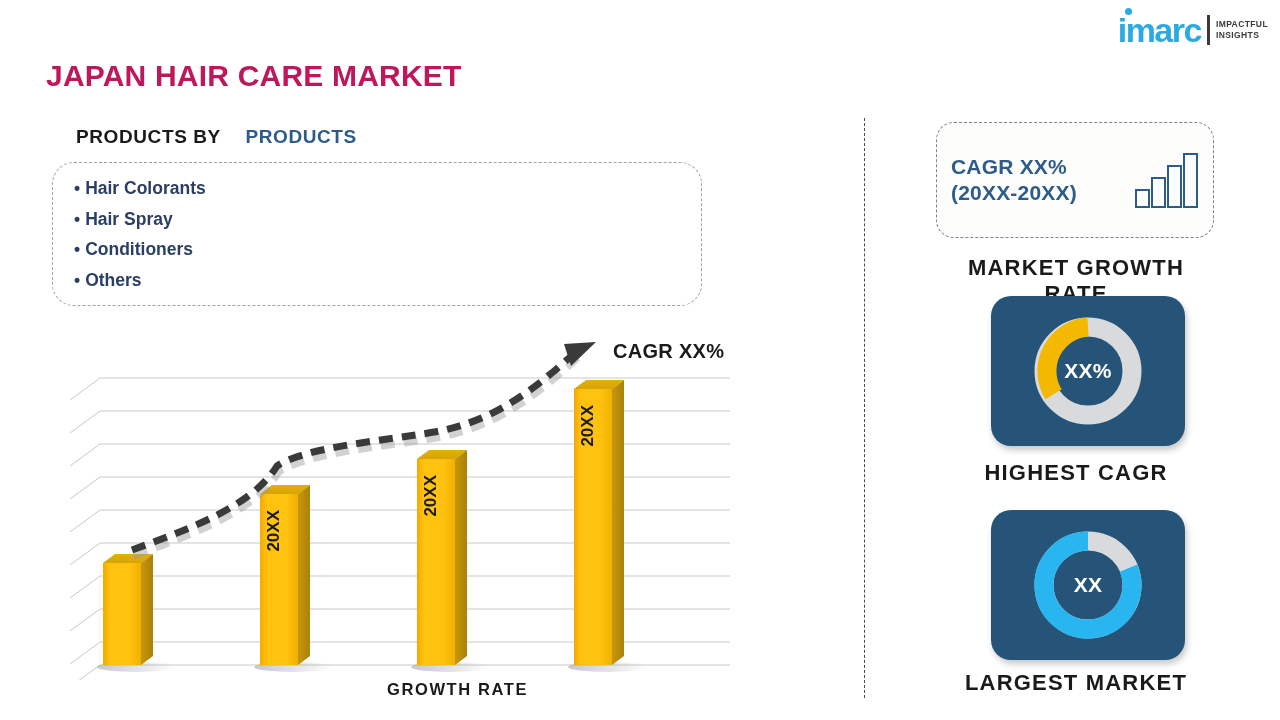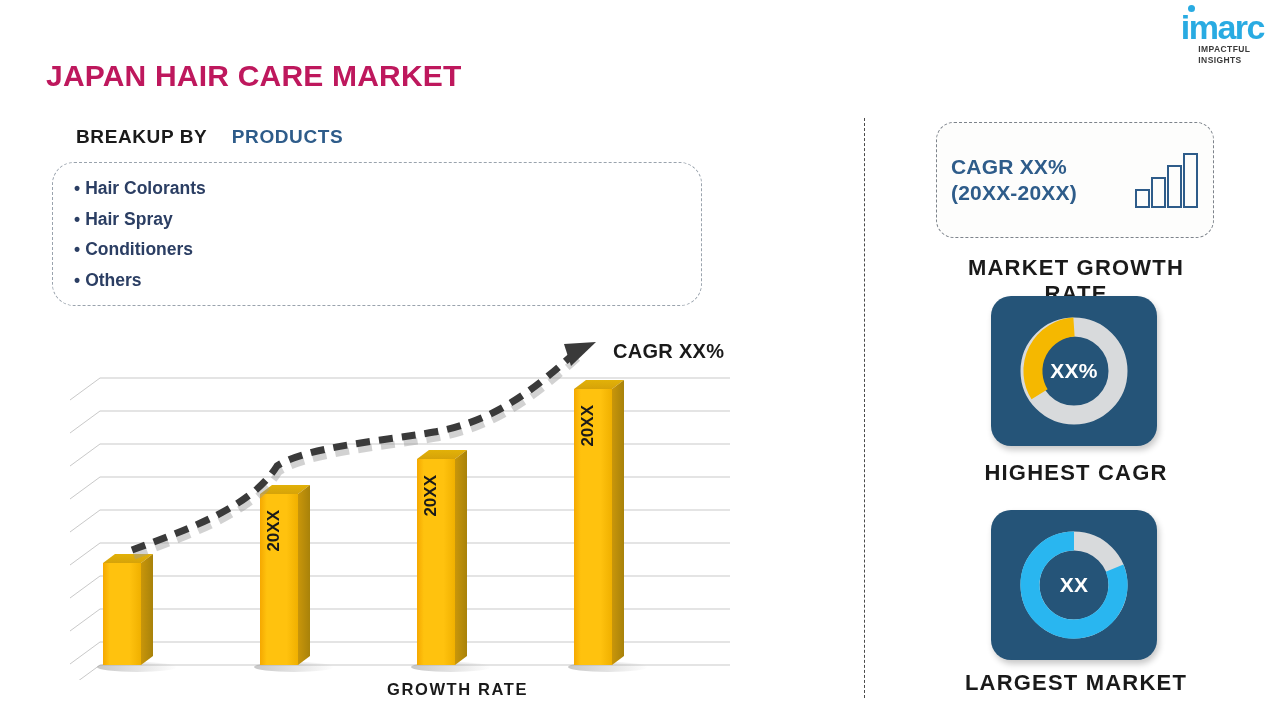--- a/index.html
+++ b/index.html
@@ -5,21 +5,21 @@
   * { box-sizing: border-box; margin: 0; padding: 0; }
   html, body {
     width: 1280px; height: 720px;
     background: #ffffff;
     font-family: "Liberation Sans", sans-serif;
     overflow: hidden;
   }
   #page { position: relative; width: 1280px; height: 720px; background: #fff; }
 
   
-  .logo { position:absolute; right:12px; top:10px; display:flex; align-items:center; height:40px;flex-direction:column; }
+  .logo { position:absolute; right:12px; top:10px; display:flex; align-items:center; height:40px; }
   .logo-word {
     font-size:34px; font-weight:700; letter-spacing:-1.5px;
     color:#29ABE2; line-height:1; position:relative; padding-right:4px;
   }
   .logo-dot {
     position:absolute; width:7px; height:7px; border-radius:50%;
     background:#29ABE2; left:7px; top:-5px;
   }
   .logo-bar { width:3px; height:30px; background:#3a3a3a; margin:0 6px 0 2px; }
   .logo-sub {
@@ -82,21 +82,21 @@
   .cap-label {
     position:absolute; width:100%; text-align:center;
     font-size:22px; font-weight:700; color:#1a1a1a; letter-spacing:1.2px;
   }
   .cap-growth { left:0; top:255px; }
   .cap-hcagr  { left:0; top:460px; }
   .cap-lmkt   { left:0; top:670px; }
   .cap-wrap { position:absolute; left:936px; width:280px; }
 
   .donut-card {
-    position:absolute; width:166px; height:150px;
+    position:absolute; width:194px; height:150px;
     background:#255478; border-radius:20px;
     box-shadow:2px 4px 6px rgba(0,0,0,0.22);
     display:flex; align-items:center; justify-content:center;
   }
   .card-hcagr { left:991px; top:296px; }
   .card-lmkt  { left:991px; top:510px; }
   .donut-value {
     position:absolute; color:#ffffff; font-size:21px; font-weight:700;
     letter-spacing:0.3px;
   }
@@ -113,21 +113,21 @@
     </div>
     <div class="logo-bar"></div>
     <div class="logo-sub">
       <div>IMPACTFUL</div>
       <div>INSIGHTS</div>
     </div>
   </div>
 
   <div class="page-title">JAPAN HAIR CARE MARKET</div>
   <div class="sub-title">
-    <span>BREAKUP BY </span><span class="hl">PRODUCTS</span>
+    <span>PRODUCTS BY </span><span class="hl">PRODUCTS</span>
   </div>
 
   <div class="prod-box"></div>
   <div class="prod-list">
     <div class="prod-item"><span class="bullet">•</span><span>Hair Colorants</span></div>
     <div class="prod-item"><span class="bullet">•</span><span>Hair Spray</span></div>
     <div class="prod-item"><span class="bullet">•</span><span>Conditioners</span></div>
     <div class="prod-item"><span class="bullet">•</span><span>Others</span></div>
   </div>
 

